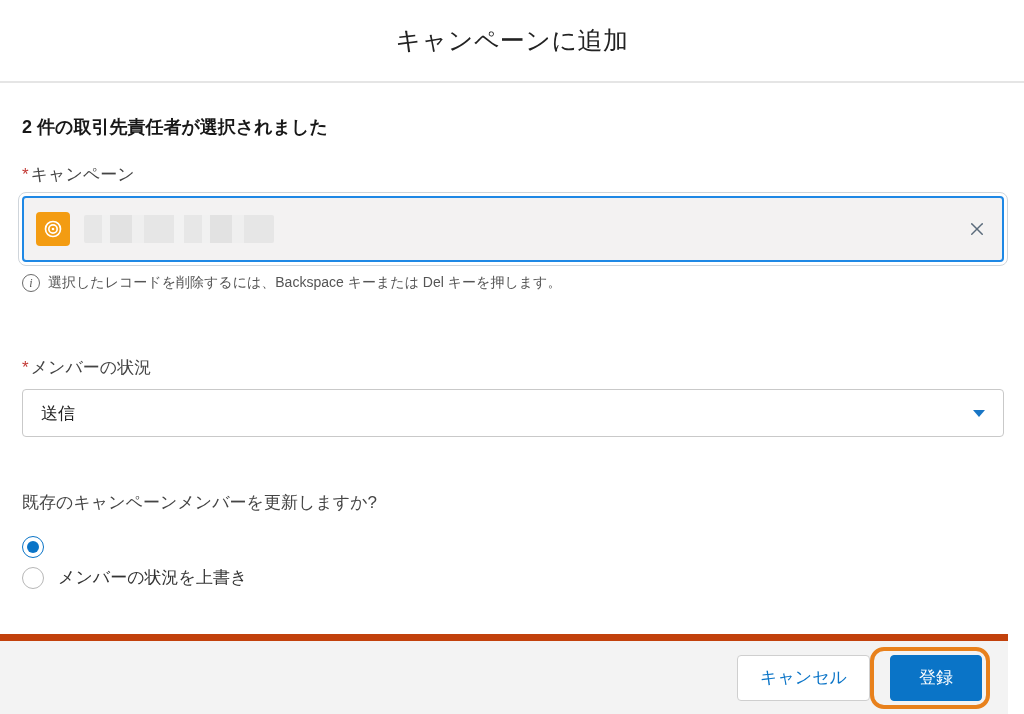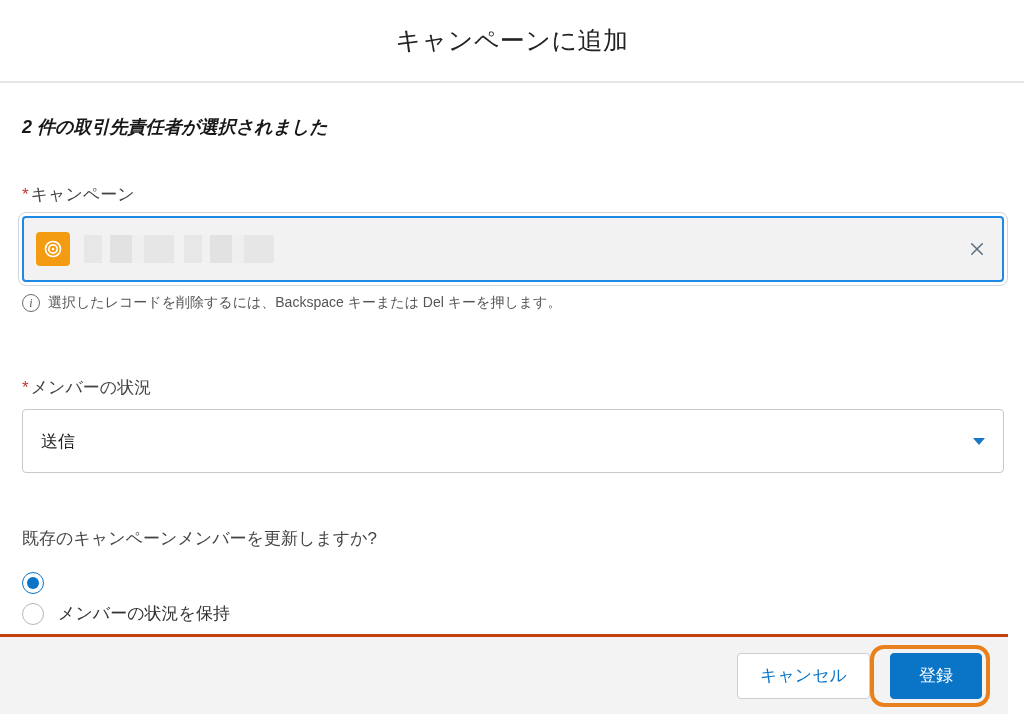--- a/index.html
+++ b/index.html
@@ -29,22 +29,21 @@
   }
 
   
   .modal-body {
     padding: 32px 20px 40px 22px;
   }
 
   .selection-count {
     font-size: 18px;
     font-weight: 700;
-    margin-bottom: 44px;
-    font-style: italic;
+    margin-bottom: 24px;
   }
 
   .field-label {
     font-size: 17px;
     color: #444;
     margin-bottom: 10px;
   }
   .required-star {
     color: #c23934;
     margin-right: 2px;
@@ -123,21 +122,21 @@
     font-style: italic;
     font-family: Georgia, serif;
     color: #555;
   }
 
   
   .status-section { margin-top: 64px; }
   .select-box {
     border: 1px solid #c9c9c9;
     border-radius: 4px;
-    height: 64px;
+    height: 48px;
     display: flex;
     align-items: center;
     padding: 0 18px;
     cursor: pointer;
     background: #fff;
   }
   .select-value {
     flex: 1 1 auto;
     font-size: 17px;
     color: #222;
@@ -183,21 +182,21 @@
     color: #333;
   }
 
   
   .modal-footer {
     position: absolute;
     left: 0; bottom: 0;
     width: 1008px;
     height: 80px;
     background: #f3f3f3;
-    border-top: 3px solid #c2410c;
+    border-top: 7px solid #c2410c;
     display: flex;
     align-items: center;
     justify-content: flex-end;
     padding-right: 18px;
   }
   .btn {
     height: 46px;
     border-radius: 4px;
     font-size: 17px;
     padding: 0 22px;
@@ -279,21 +278,21 @@
     <div class="update-question">既存のキャンペーンメンバーを更新しますか?</div>
 
     <div class="radio-row">
       <span class="radio-outer checked">
         <span class="radio-inner"></span>
       </span>
     </div>
 
     <div class="radio-row">
       <span class="radio-outer"></span>
-      <span class="radio-label">メンバーの状況を保持</span>
+      <span class="radio-label">メンバーの状況を上書き</span>
     </div>
   </div>
 
 </div>
 
 <div class="modal-footer">
   <div class="btn btn-neutral">キャンセル</div>
   <div class="highlight-frame">
     <div class="btn btn-primary">登録</div>
   </div>

